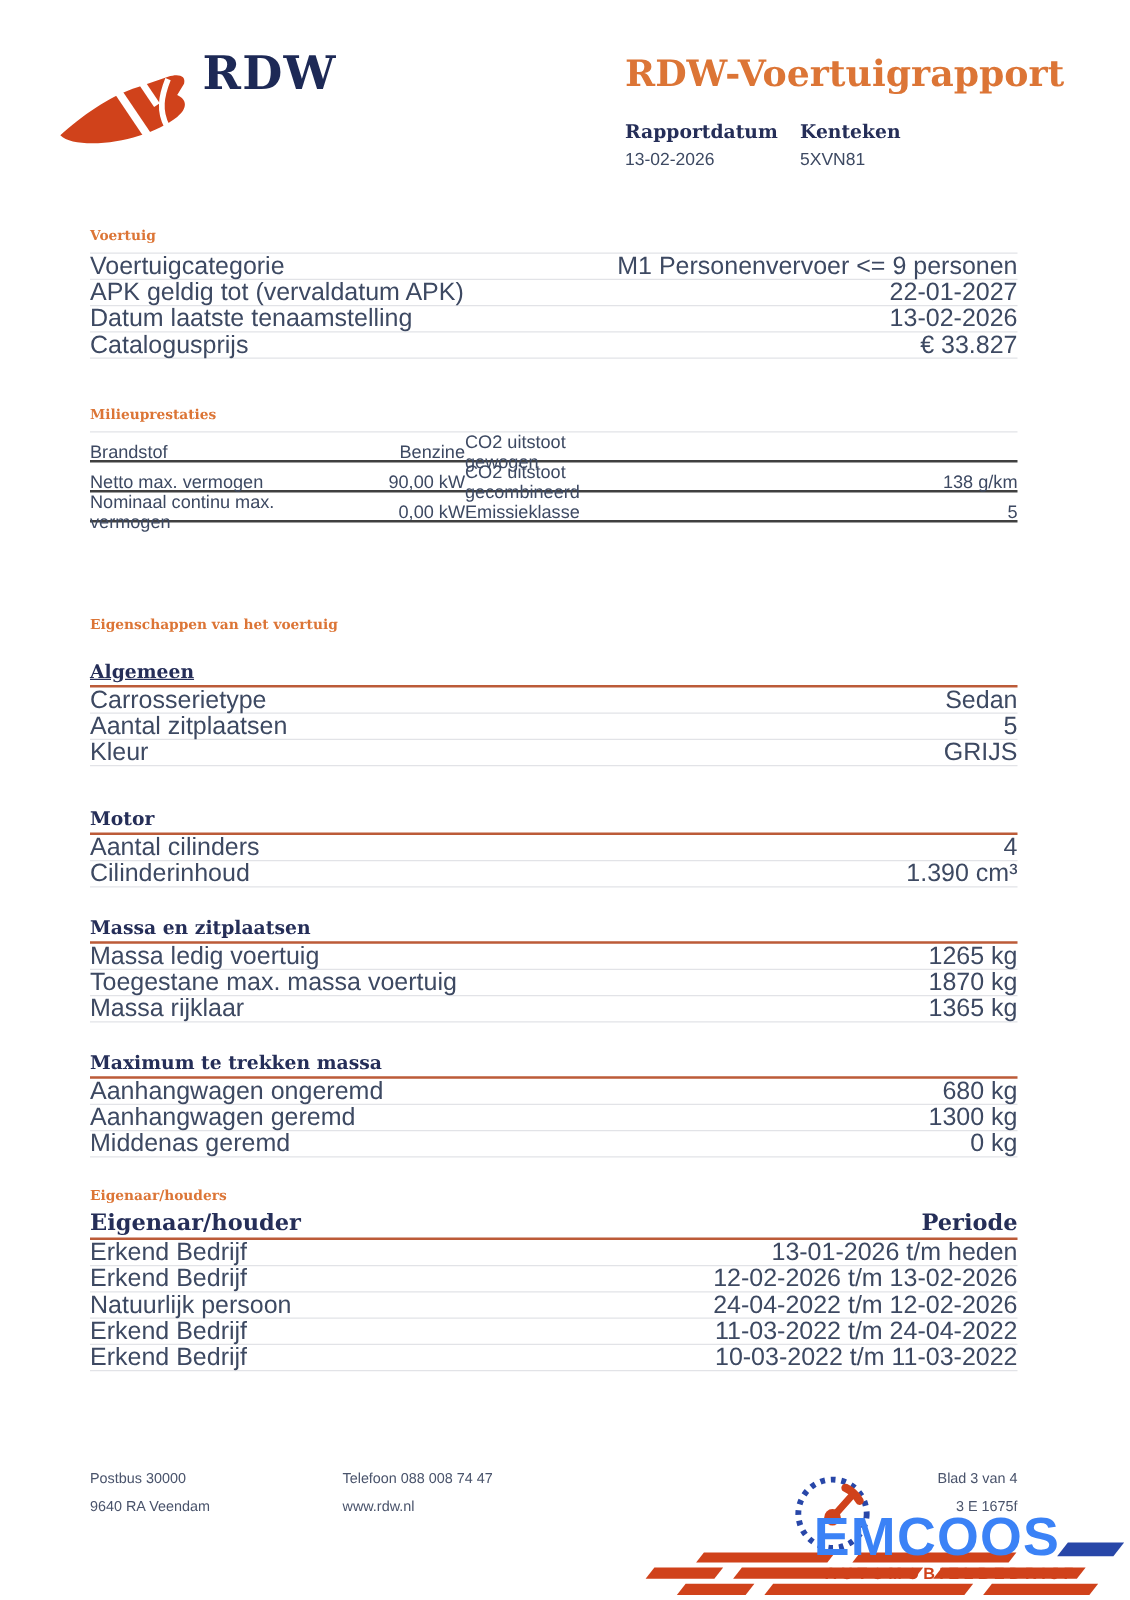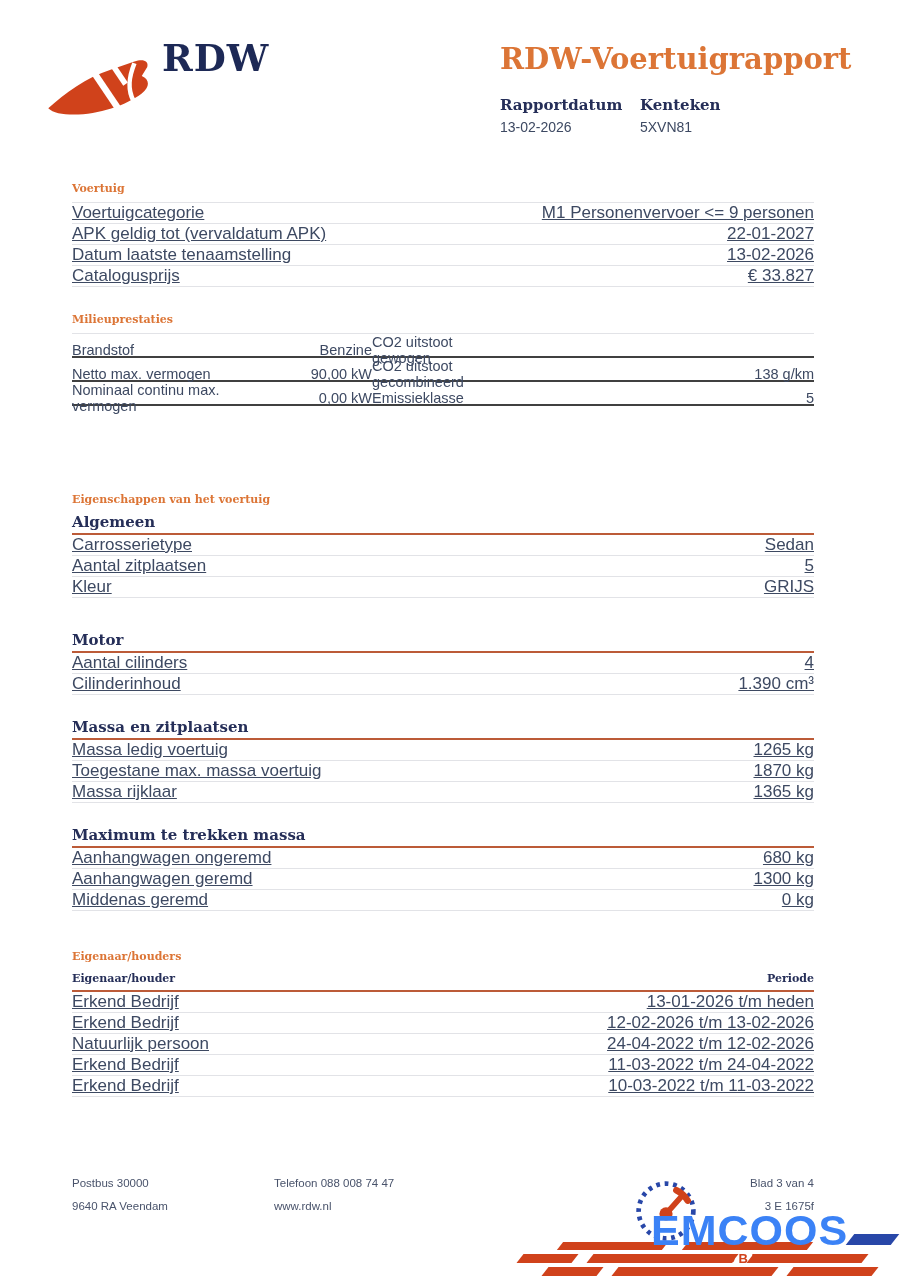--- a/index.html
+++ b/index.html
@@ -41,39 +41,39 @@
   }
   .gray-rule { border-bottom:1px solid #E2E3E7; padding-bottom:4px; }
   .sub-title {
     font-family:"DejaVu Serif", serif; font-weight:bold;
     font-size:15px; color:#252E58; line-height:18px;
     border-bottom:2px solid #BC5B38; padding-bottom:2px;
   }
   .trow {
     display:flex; justify-content:space-between; align-items:center;
     height:21px; border-bottom:1px solid #E2E3E7;
-    font-size:17px; color:#3D4962;text-decoration:underline;
+    font-size:20px; color:#3D4962;
   }
   .mrow {
     display:grid; grid-template-columns:200px 100px 140px 302px;
     align-items:center; height:24px; border-bottom:2px solid #404040;
     font-size:14.5px; color:#3D4962;
   }
   .mrow .v { text-align:right; }
   .owner-head {
     display:flex; justify-content:space-between;
     font-family:"DejaVu Serif", serif; font-weight:bold;
-    font-size:11px; color:#252E58; line-height:18px;
+    font-size:18px; color:#252E58; line-height:18px;
     border-bottom:2px solid #BC5B38; padding-bottom:2px; margin-top:4px;
   }
   .sec-voertuig { top:180px; }
-  .sec-milieu   { top:311px; }
+  .sec-milieu   { top:323px; }
   .sec-eig      { top:491px; }
   .sec-owner    { top:948px; }
-  .mt4  { margin-top:4px; }
+  .mt4  { margin-top:19px;text-decoration:underline; }
   .mt33 { margin-top:33px; }
   .mt23 { margin-top:23px; }
 
   
   .foot { position:absolute; font-size:11.5px; color:#49536B; line-height:23px; }
   .f1 { left:72px;  top:1172px; }
   .f2 { left:274px; top:1172px; }
   .f3 { right:90px; top:1172px; text-align:right; }
 
   

